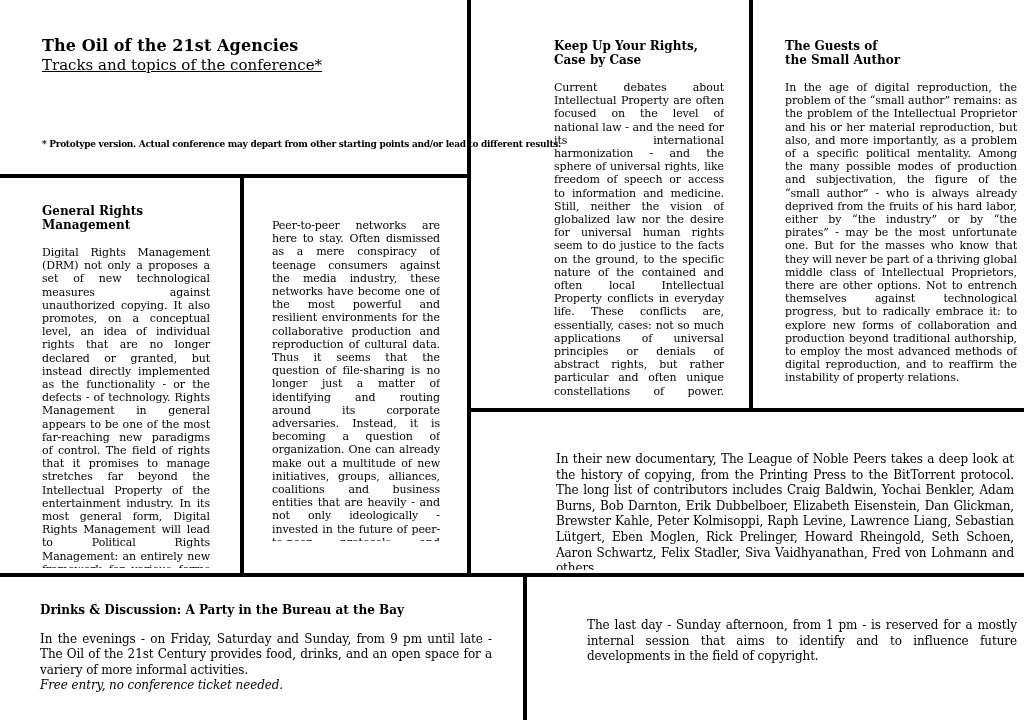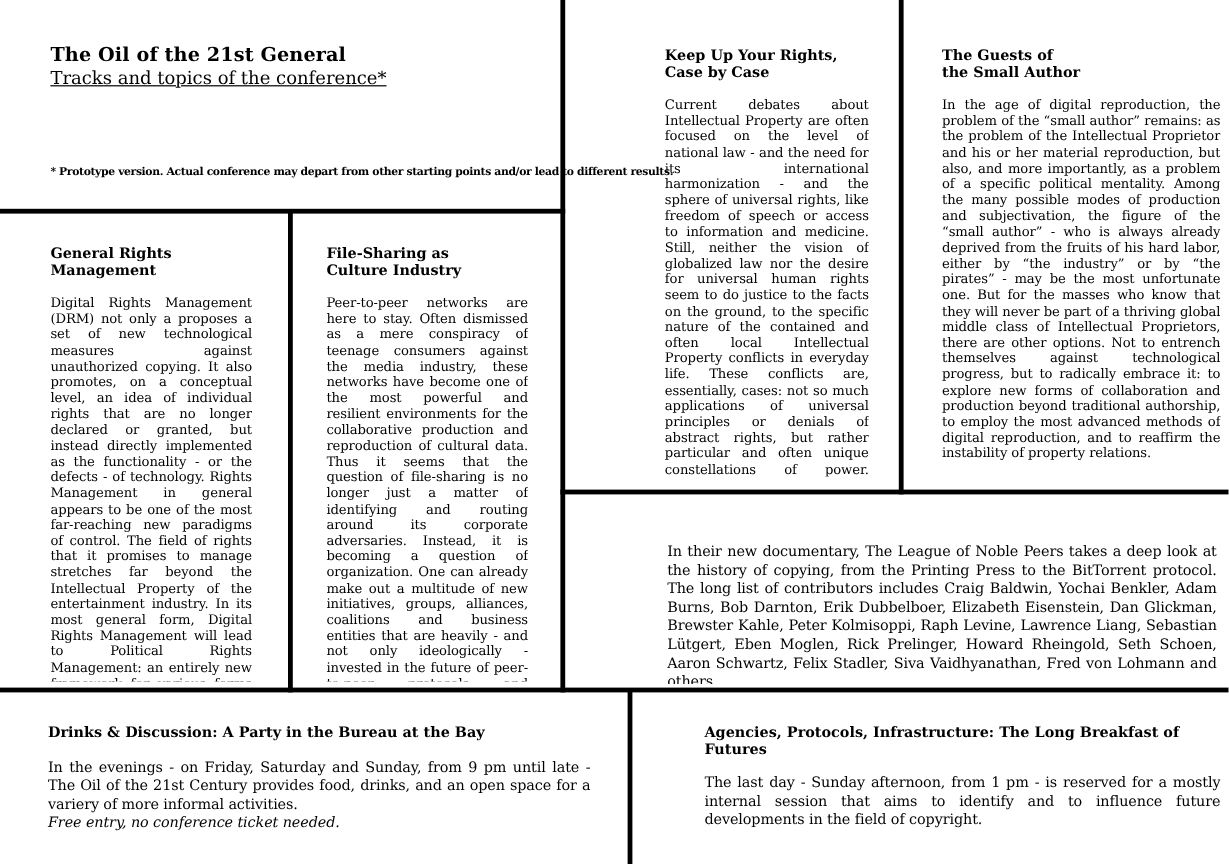--- a/index.html
+++ b/index.html
@@ -101,34 +101,32 @@
 
   <div class="line v-left-panel"></div>
   <div class="line v-right-cols"></div>
   <div class="line v-mid-cols"></div>
   <div class="line v-bottom-cols"></div>
   <div class="line h-under-header"></div>
   <div class="line h-over-premiere"></div>
   <div class="line h-over-bottom"></div>
 
   <div class="block blk-header">
-    <div class="main-title">The Oil of the 21st General</div>
+    <div class="main-title">The Oil of the 21st Agencies</div>
     <div class="subtitle">Tracks and topics of the conference*</div>
   </div>
   <div class="footnote">* Prototype version. Actual conference may depart from other starting points and/or lead to different results.</div>
 
   <div class="block blk-general">
     <div class="panel-heading">General Rights
 Management</div>
     <div class="panel-body">Digital Rights Management (DRM) not only a proposes a set of new technological measures against unauthorized copying. It also promotes, on a conceptual level, an idea of individual rights that are no longer declared or granted, but instead directly implemented as the functionality - or the defects - of technology. Rights Management in general appears to be one of the most far-reaching new paradigms of control. The field of rights that it promises to manage stretches far beyond the Intellectual Property of the entertainment industry. In its most general form, Digital Rights Management will lead to Political Rights Management: an entirely new framework for various forms of hidden access restrictions and censorship in an increasingly networked world.</div>
   </div>
 
   <div class="block blk-filesharing">
-    <div class="panel-heading">File-Sharing as
-Culture Industry</div>
     <div class="panel-body">Peer-to-peer networks are here to stay. Often dismissed as a mere conspiracy of teenage consumers against the media industry, these networks have become one of the most powerful and resilient environments for the collaborative production and reproduction of cultural data. Thus it seems that the question of file-sharing is no longer just a matter of identifying and routing around its corporate adversaries. Instead, it is becoming a question of organization. One can already make out a multitude of new initiatives, groups, alliances, coalitions and business entities that are heavily - and not only ideologically - invested in the future of peer-to-peer protocols and infrastructure. The next Culture Industry may already be in the making.</div>
   </div>
 
   <div class="block blk-keepup">
     <div class="panel-heading">Keep Up Your Rights,
 Case by Case</div>
     <div class="panel-body">Current debates about Intellectual Property are often focused on the level of national law - and the need for its international harmonization - and the sphere of universal rights, like freedom of speech or access to information and medicine. Still, neither the vision of globalized law nor the desire for universal human rights seem to do justice to the facts on the ground, to the specific nature of the contained and often local Intellectual Property conflicts in everyday life. These conflicts are, essentially, cases: not so much applications of universal principles or denials of abstract rights, but rather particular and often unique constellations of power. Strategies for interventions in the field of Intellectual Property may have to acknowledge that they can only operate case by case.</div>
   </div>
 
   <div class="block blk-poverty">
@@ -141,17 +139,16 @@
     <div class="panel-body wide">In their new documentary, The League of Noble Peers takes a deep look at the history of copying, from the Printing Press to the BitTorrent protocol. The long list of contributors includes Craig Baldwin, Yochai Benkler, Adam Burns, Bob Darnton, Erik Dubbelboer, Elizabeth Eisenstein, Dan Glickman, Brewster Kahle, Peter Kolmisoppi, Raph Levine, Lawrence Liang, Sebastian Lütgert, Eben Moglen, Rick Prelinger, Howard Rheingold, Seth Schoen, Aaron Schwartz, Felix Stadler, Siva Vaidhyanathan, Fred von Lohmann and others.</div>
   </div>
 
   <div class="block blk-drinks">
     <div class="panel-heading">Drinks &amp; Discussion: A Party in the Bureau at the Bay</div>
     <div class="panel-body wide">In the evenings - on Friday, Saturday and Sunday, from 9 pm until late - The Oil of the 21st Century provides food, drinks, and an open space for a variery of more informal activities.</div>
     <div class="note">Free entry, no conference ticket needed.</div>
   </div>
 
   <div class="block blk-agencies">
-    <div class="panel-heading">Agencies, Protocols, Infrastructure: The Long Breakfast of Futures</div>
     <div class="panel-body wide">The last day - Sunday afternoon, from 1 pm - is reserved for a mostly internal session that aims to identify and to influence future developments in the field of copyright.</div>
   </div>
 
 </div>
 
 </body></html>

